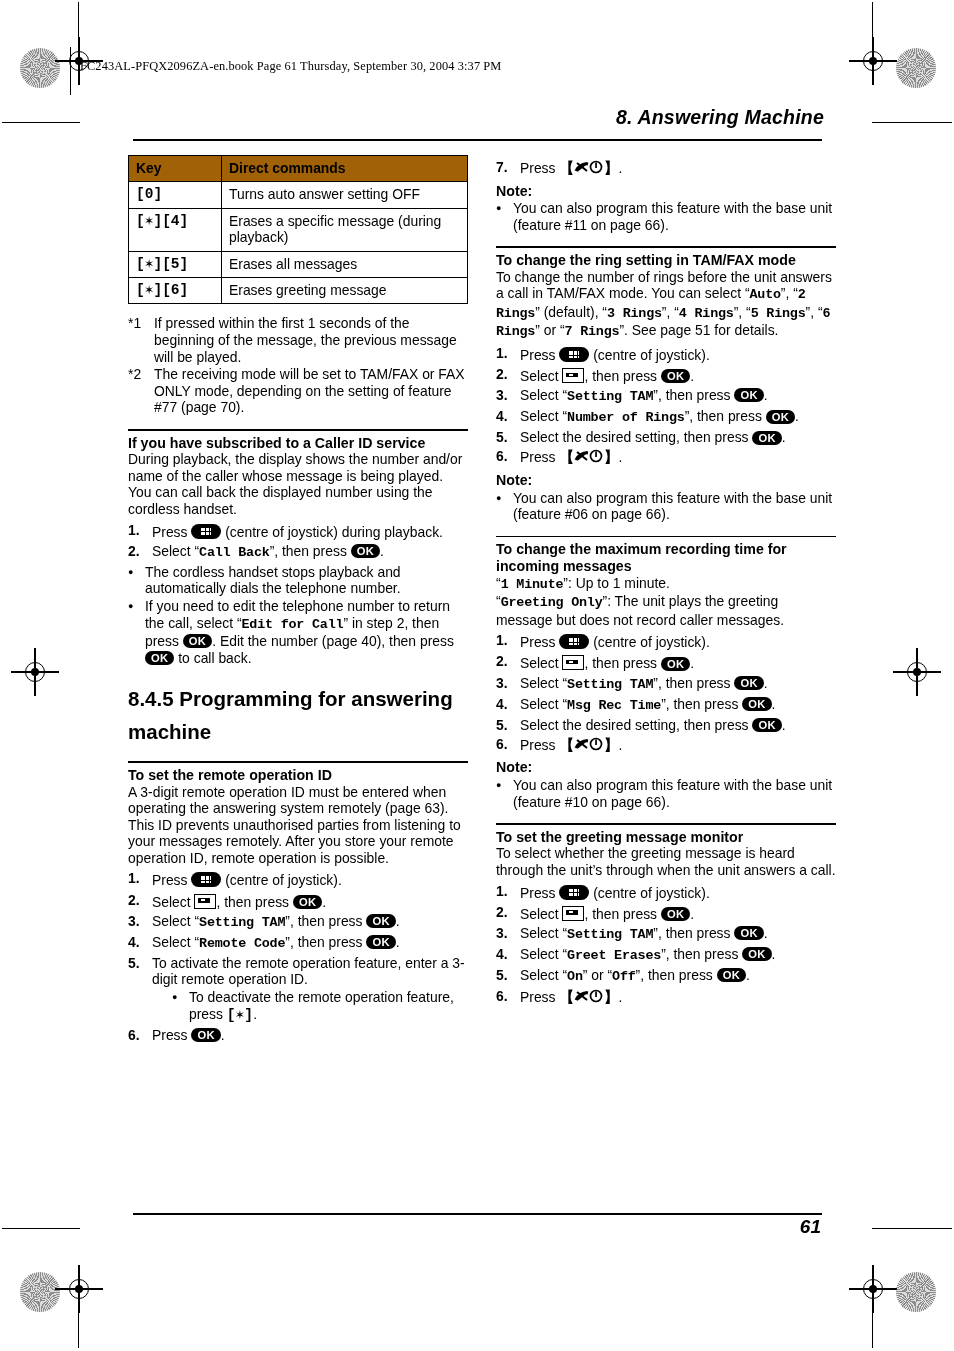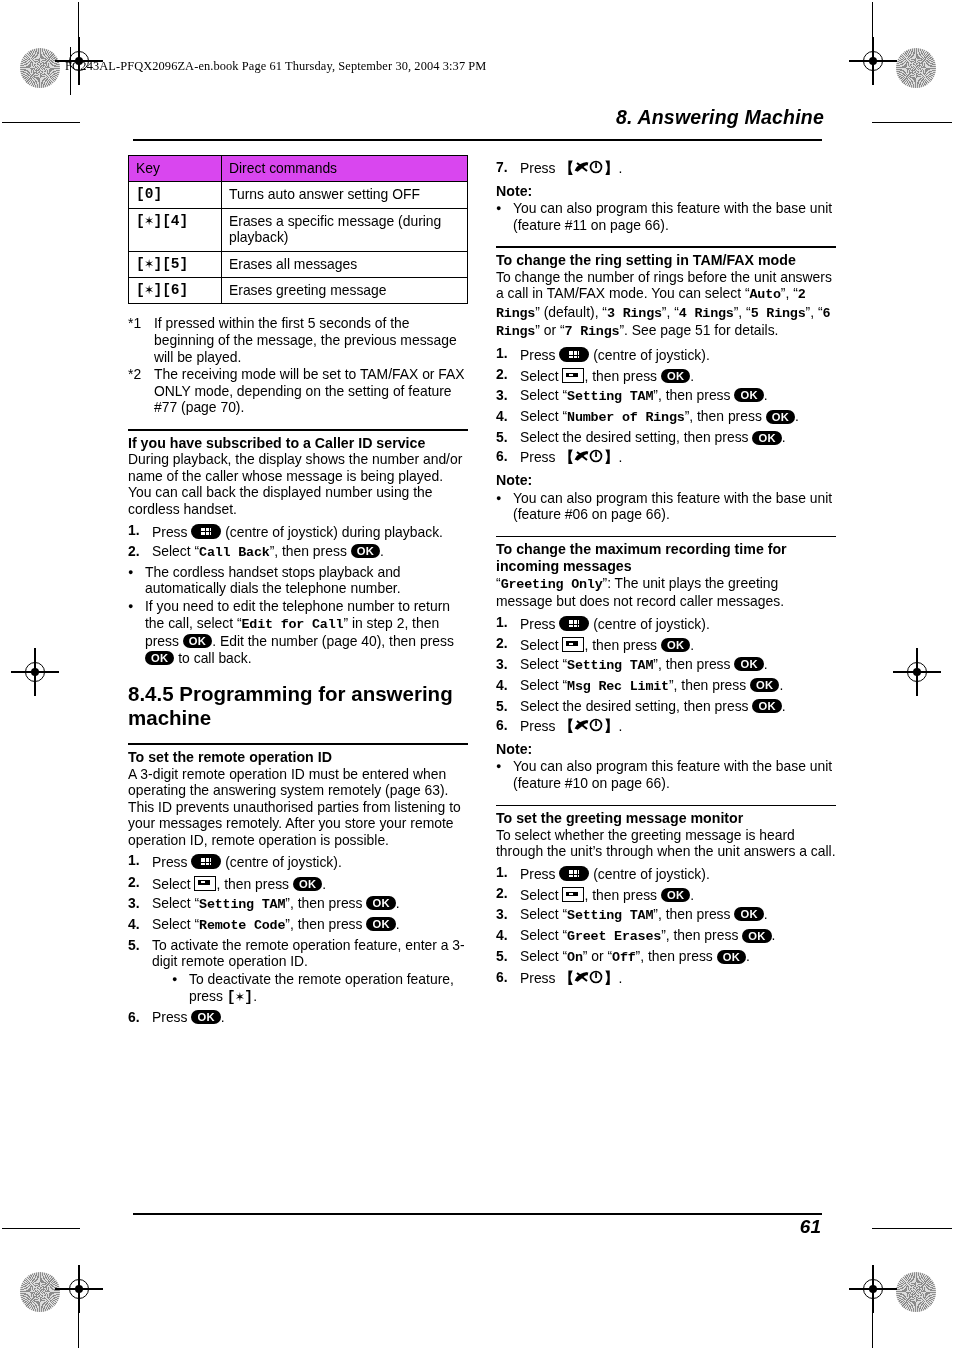--- a/index.html
+++ b/index.html
@@ -19,52 +19,52 @@
 
   .halftone{position:absolute;width:40px;height:40px;border-radius:50%;
     background:
       repeating-conic-gradient(#777 0 3deg,#d8d8d8 3deg 6deg);
     opacity:.85;}
 
   .cropline{position:absolute;background:#000;}
 
   
   .bookline{position:absolute;left:70px;top:47px;width:1.3px;height:48px;background:#000;}
-  .bookinfo{position:absolute;left:65px;top:59px;font-family:"Liberation Serif",serif;font-size:12.4px;letter-spacing:.1px;white-space:nowrap;}
+  .bookinfo{position:absolute;left:80px;top:59px;font-family:"Liberation Serif",serif;font-size:12.4px;letter-spacing:.1px;white-space:nowrap;}
 
   .chaptitle{position:absolute;right:130px;top:106px;font-size:19.5px;font-weight:bold;font-style:italic;letter-spacing:.2px;}
   .headrule{position:absolute;left:133px;top:139px;width:689px;height:2.4px;background:#000;}
   .footrule{position:absolute;left:133px;top:1213px;width:689px;height:2.4px;background:#000;}
   .pagenum{position:absolute;right:133px;top:1216px;font-size:19px;font-weight:bold;font-style:italic;}
 
   .col{position:absolute;top:155px;width:340px;font-size:13.9px;line-height:16.6px;}
   .col.left{left:128px;}
   .col.right{left:496px;}
 
   p{margin:0;}
   .para{margin:0 0 0 0;}
 
   
   table.keytab{border-collapse:collapse;width:100%;margin-bottom:11px;}
   table.keytab th,table.keytab td{
     border:1.4px solid #000;padding:4px 7px 5px 7px;
     font-size:13.9px;line-height:16.4px;text-align:left;vertical-align:top;
   }
-  table.keytab th{background:#d946ef;font-weight:normal;}
+  table.keytab th{background:#a16207;font-weight:bold;}
   table.keytab td.k{width:78px;font-weight:bold;font-family:"Liberation Mono",monospace;font-size:14.5px;white-space:nowrap;}
 
   
   .fn{display:flex;margin-top:1px;}
   .fn .m{width:26px;flex:none;}
   .fn .t{flex:1;}
 
   
   .rule{height:1.6px;background:#000;margin:13px 0 4px 0;}
   .subhead{font-weight:bold;font-size:14.2px;line-height:16.6px;margin-bottom:0;}
-  .bighead{font-weight:bold;font-size:20.5px;line-height:24px;margin:16px 0 0 0;}
+  .bighead{font-weight:bold;font-size:20.5px;line-height:33px;margin:16px 0 0 0;}
 
   
   ol.steps{margin:4px 0 0 0;padding:0;list-style:none;}
   ol.steps>li{display:flex;margin-bottom:2.5px;}
   ol.steps>li>.n{width:24px;flex:none;font-weight:bold;}
   ol.steps>li>.b{flex:1;}
 
   ul.bul{margin:1px 0 0 0;padding:0;list-style:none;}
   ul.bul>li{display:flex;margin-bottom:1px;}
   ul.bul>li>.d{width:17px;flex:none;text-align:left;}
@@ -185,21 +185,21 @@
       </tr>
       <tr>
         <td class="k">[✶][6]</td>
         <td>Erases greeting message</td>
       </tr>
     </tbody>
       </table>
 
     <div class="fn">
       <div class="m">*1</div>
-      <div class="t">If pressed within the first 5 seconds of the beginning of the message, the previous message will be played.</div>
+      <div class="t">If pressed within the first 1 seconds of the beginning of the message, the previous message will be played.</div>
     </div>
     <div class="fn">
       <div class="m">*2</div>
       <div class="t">The receiving mode will be set to TAM/FAX or FAX ONLY mode, depending on the setting of feature #77 (page 70).</div>
     </div>
 
     <div class="rule"></div>
     <div class="subhead">If you have subscribed to a Caller ID service</div>
     <p class="para">During playback, the display shows the number and/or name of the caller whose message is being played.</p>
     <p class="para">You can call back the displayed number using the cordless handset.</p>
@@ -358,20 +358,21 @@
     <div class="subhead" style="margin-top:5px;">Note:</div>
     <ul class="bul">
       <li>
         <span class="d"></span>
         <span class="b">You can also program this feature with the base unit (feature #06 on page 66).</span>
       </li>
     </ul>
 
     <div class="rule"></div>
     <div class="subhead">To change the maximum recording time for incoming messages</div>
+    <p class="para">“<span class="mono">1 Minute</span><span>”: Up to 1 minute.</span></p>
     <p class="para">“<span class="mono">Greeting Only</span><span>”: The unit plays the greeting message but does not record caller messages.</span></p>
 
     <ol class="steps">
       <li>
         <span class="n">1.</span>
         <span class="b"><span>Press</span>
           <span class="joykey"></span>
           <span>(centre of joystick).</span></span>
       </li>
       <li>
@@ -380,21 +381,21 @@
           <span class="tapekey"></span><span>, then press</span>
           <span class="okkey">OK</span><span>.</span></span>
       </li>
       <li>
         <span class="n">3.</span>
         <span class="b"><span>Select “</span><span class="mono">Setting TAM</span><span>”, then press</span>
           <span class="okkey">OK</span><span>.</span></span>
       </li>
       <li>
         <span class="n">4.</span>
-        <span class="b"><span>Select “</span><span class="mono">Msg Rec Limit</span><span>”, then press</span>
+        <span class="b"><span>Select “</span><span class="mono">Msg Rec Time</span><span>”, then press</span>
           <span class="okkey">OK</span><span>.</span></span>
       </li>
       <li>
         <span class="n">5.</span>
         <span class="b"><span>Select the desired setting, then press</span>
           <span class="okkey">OK</span><span>.</span></span>
       </li>
       <li>
         <span class="n">6.</span>
         <span class="b"><span>Press</span>

